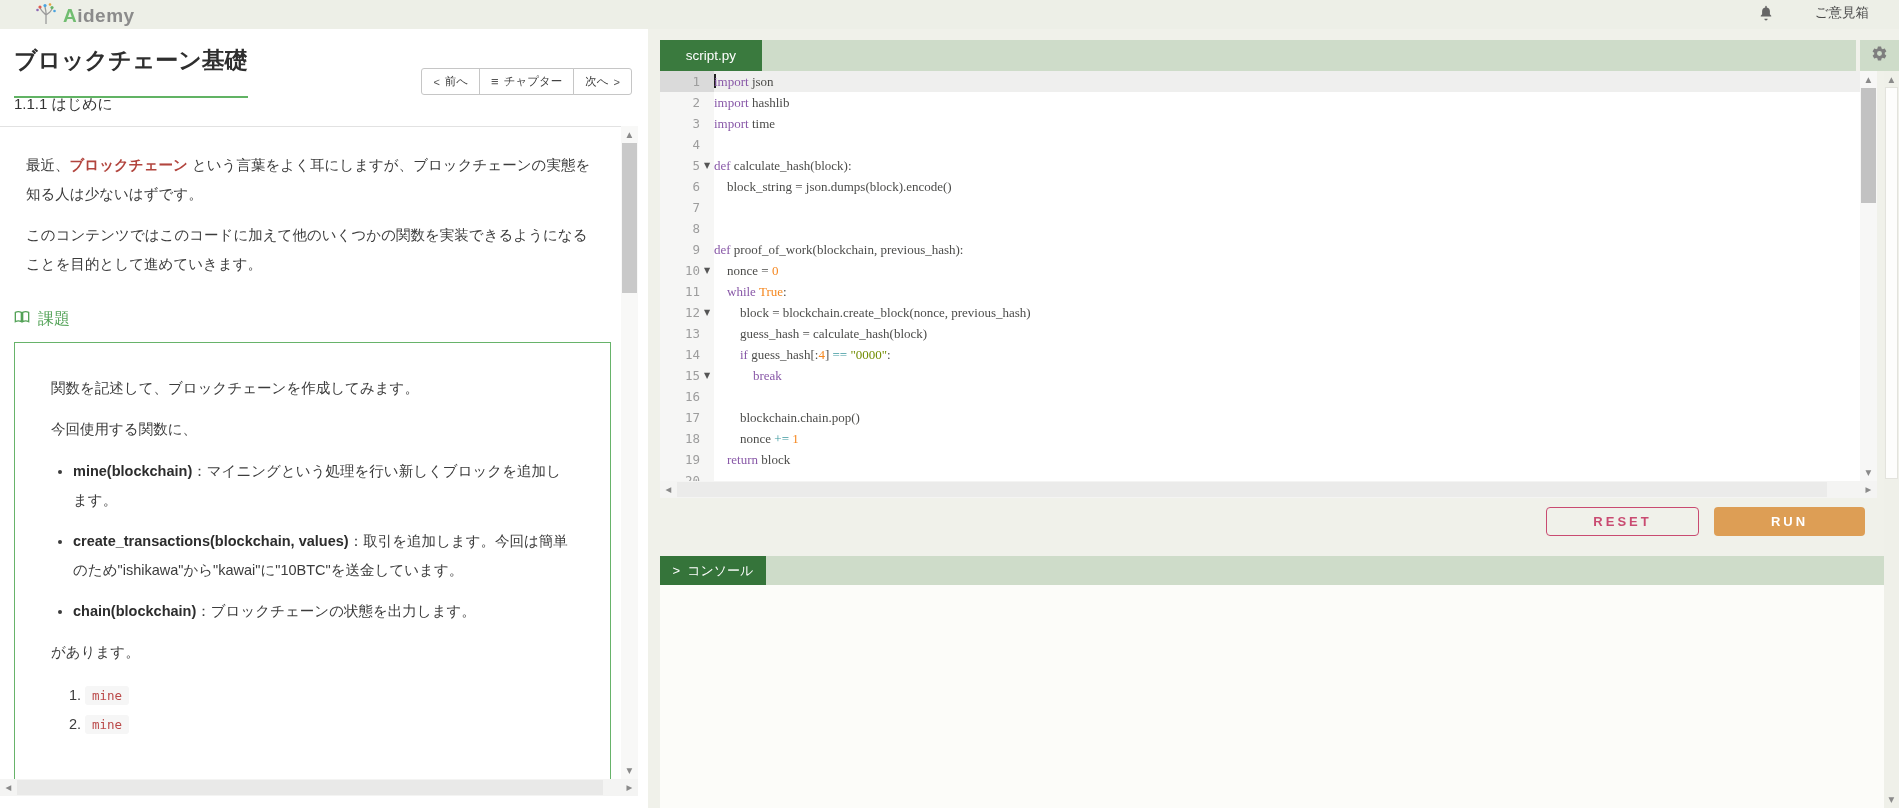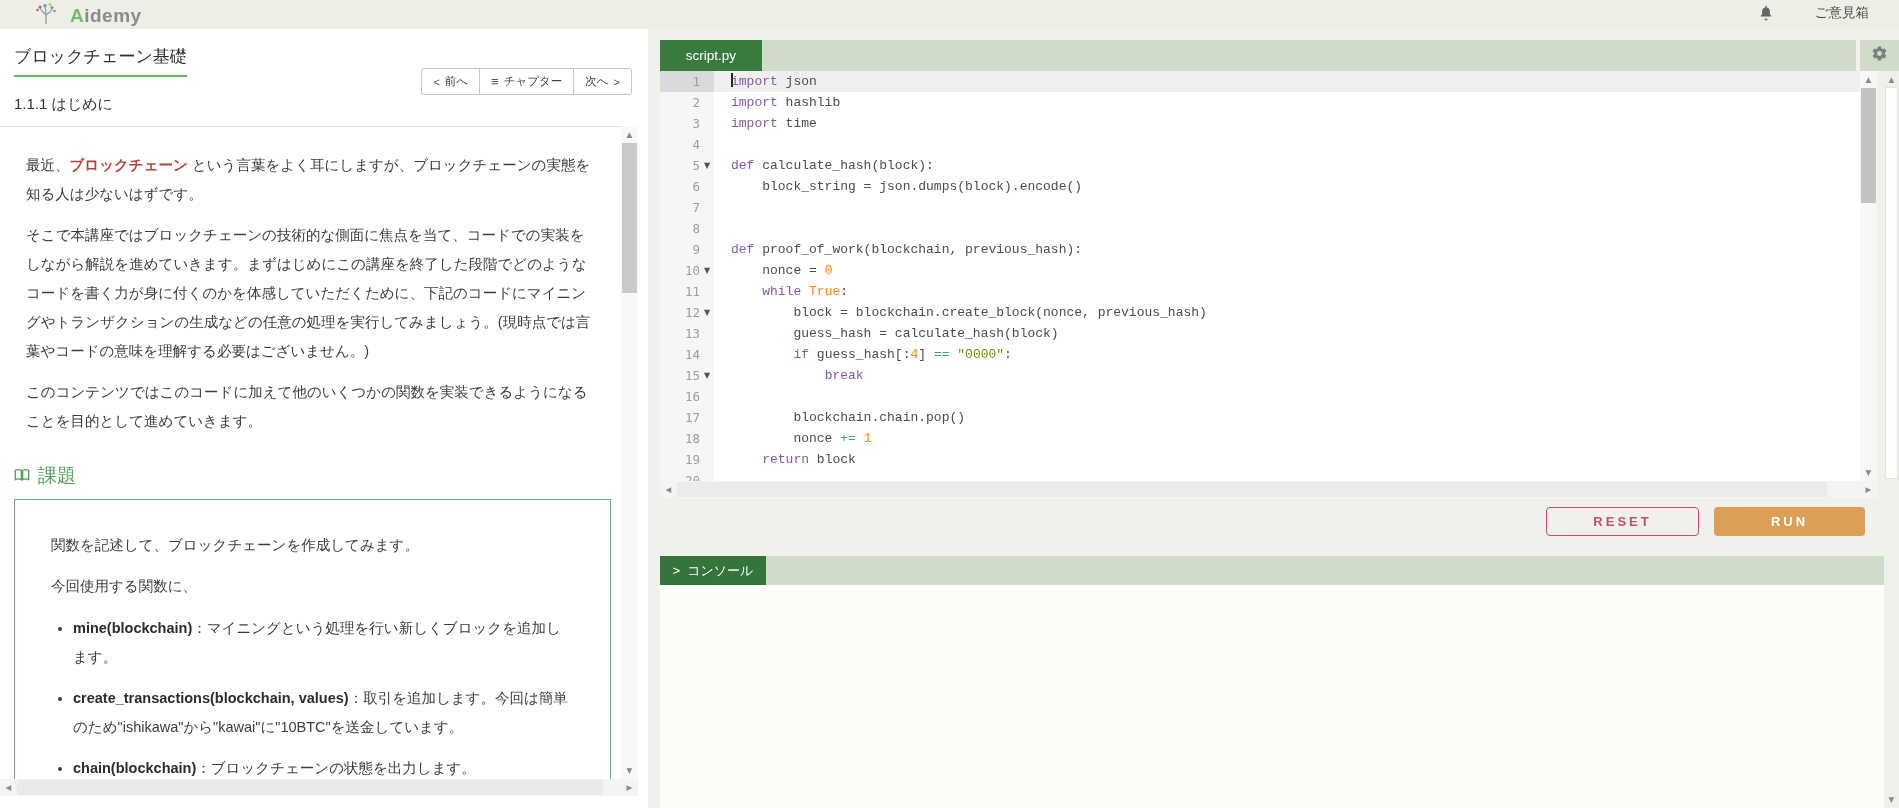--- a/index.html
+++ b/index.html
@@ -1,46 +1,46 @@
 <!DOCTYPE html>
 <html><head>
 <meta charset="utf-8">
 <style>
   * { box-sizing: border-box; margin: 0; padding: 0; }
   body { width: 1899px; height: 808px; font-family: "Liberation Sans", sans-serif; }
   #app { position: relative; width: 1899px; height: 808px; background: #f0f1ea; overflow: hidden; }
 
   
   .header { position: absolute; top: 0; left: 0; width: 100%; height: 29px; background: #edefe7; }
-  .logo { position: absolute; left: 34px; top: 2px; display: flex; align-items: center; gap: 12px; }
+  .logo { position: absolute; left: 34px; top: 2px; display: flex; align-items: center; gap: 5px; }
   .logo-text { font-size: 19px; font-weight: bold; color: #8b8b8b; letter-spacing: .5px; }
   .logo-text .first { color: #71bd71; }
   .header-right { position: absolute; right: 30px; top: 4px; display: flex; align-items: center; gap: 40px; }
   .feedback { font-size: 13.5px; color: #4c4c4c; cursor: pointer; font-family: Liberation Serif, serif; }
   .icon-btn { cursor: pointer; display: flex; align-items: center; }
 
   
   .lesson-panel { position: absolute; left: 0; top: 29px; width: 648px; height: 779px; background: #fff; }
-  .lesson-title { position: absolute; left: 14px; top: 16px; font-size: 17px; font-weight: normal; color: #2e2e2e;
-                  border-bottom: 2px solid #61b364; padding-bottom: 7px; }
+  .lesson-title { position: absolute; left: 14px; top: 16px; font-size: 23px; font-weight: bold; color: #2e2e2e;
+                  border-bottom: 2px solid #61b364; padding-bottom: 20px; }
   .chapter-nav { position: absolute; right: 16px; top: 39px; display: flex; }
   .chapter-nav button { height: 27px; background: #fff; border: 1px solid #c6c6c6; font-size: 11.5px; color: #3d3d3d;
                         padding: 0 11px; margin-left: -1px; display: flex; align-items: center; gap: 5px;
                         font-family: inherit; cursor: pointer; }
   .chapter-nav button:first-child { border-radius: 3px 0 0 3px; margin-left: 0; }
   .chapter-nav button:last-child { border-radius: 0 3px 3px 0; }
   .chapter-nav .chev { font-size: 11px; color: #555; }
   .chapter-nav .menu-glyph { font-size: 13px; color: #555; }
   .section-heading { position: absolute; left: 14px; top: 66px; font-size: 15px; font-weight: normal; color: #333; }
 
   .lesson-content { position: absolute; left: 0; top: 97px; width: 621px; height: 653px; border-top: 1px solid #e2e2e2;
                     padding: 12px 15px 0 14px; overflow: hidden; font-size: 14.5px; line-height: 29px; color: #3c3c3c; }
   .lesson-content p { margin: 12px; }
   .em-red { color: #b2453e; font-weight: bold; }
-  .assignment-heading { margin-top: 30px; display: flex; align-items: center; gap: 8px; color: #53a257; font-size: 19px; line-height: 20px; }
+  .assignment-heading { margin-top: 30px; display: flex; align-items: center; gap: 8px; color: #53a257; font-size: 16px; line-height: 20px; }
   .assignment-box { margin-top: 13px; border: 1px solid #67b36a; width: 597px; padding: 19px 24px 40px 24px; }
   .function-list { margin: 13px 0 0 0; padding-left: 22px; list-style: disc; }
   .function-list li { margin: 12px; }
   .function-list b { color: #2d2d2d; }
   .outro { margin-top: 15px; }
   .step-list { margin: 18px 0 0 0; padding-left: 46px; color: #3c3c3c; }
   .step-list li { margin-bottom: 8px; line-height: 20px; }
   .step-list code { font-family: "DejaVu Sans Mono", monospace; font-size: 12.5px; color: #bb4949;
                     background: #f6f6f6; padding: 2px 7px; border-radius: 3px; }
 
@@ -63,22 +63,22 @@
   .gear-box { position: absolute; left: 1860px; top: 40px; width: 39px; height: 31px; background: #cedcc9;
               display: flex; align-items: center; justify-content: center; cursor: pointer; }
 
   .code-region { position: absolute; left: 660px; top: 71px; width: 1200px; height: 410px; background: #fff; overflow: hidden; cursor: text; }
   .gutter { position: absolute; left: 0; top: 0; width: 54px; height: 420px; background: #f6f6f5; }
   .gutter-line { height: 21px; display: flex; justify-content: flex-end; align-items: center;
                  font-family: "DejaVu Sans Mono", monospace; font-size: 12.5px; color: #9d9d9d; }
   .gutter-line .fold { width: 14px; font-size: 8px; color: #555; text-align: center; font-family: "DejaVu Sans", sans-serif; }
   .gutter-line.active { background: #dadada; }
   .code-lines { margin-left: 54px; }
-  .code-line { height: 21px; font-family: Liberation Mono, monospace; font-size: 13px; line-height: 21px;
-               white-space: pre; color: #4c4c4a; padding-left: 17px; }
+  .code-line { height: 21px; font-family: Liberation Serif, serif; font-size: 13px; line-height: 21px;
+               white-space: pre; color: #4c4c4a; }
   .code-line.active { background: #efefee; }
   .tok-kw { color: #8959a8; } .tok-num { color: #f5871f; } .tok-str { color: #718c00; }
   .tok-op { color: #3e999f; } .tok-pl { color: #4c4c4a; }
   .caret { display: inline-block; width: 2px; height: 14px; background: #222; vertical-align: -2px; margin-right: -2px; }
 
   .editor-vscroll { left: 1860px; top: 71px; width: 17px; height: 410px; background: #f7f7f6; }
   .editor-vscroll .up { top: 0; } .editor-vscroll .down { bottom: 0; }
   .editor-vscroll .thumb { top: 17px; left: 1px; width: 15px; height: 115px; background: #c2c2c2; }
   .editor-hscroll { left: 660px; top: 481px; width: 1217px; height: 17px; background: #f4f4f3; }
   .editor-hscroll .left { left: 0; } .editor-hscroll .right { right: 0; }
@@ -149,21 +149,20 @@
       <button>
         <span>次へ</span>
         <span class="chev">&gt;</span>
       </button>
     </div>
 
     <div class="section-heading">1.1.1 はじめに</div>
 
     <div class="lesson-content">
       <p><span>最近、</span><span class="em-red">ブロックチェーン</span><span> という言葉をよく耳にしますが、ブロックチェーンの実態を知る人は少ないはずです。</span></p>
-      <p>そこで本講座ではブロックチェーンの技術的な側面に焦点を当て、コードでの実装をしながら解説を進めていきます。まずはじめにこの講座を終了した段階でどのようなコードを書く力が身に付くのかを体感していただくために、下記のコードにマイニングやトランザクションの生成などの任意の処理を実行してみましょう。(現時点では言葉やコードの意味を理解する必要はございません。)</p>
       <p>このコンテンツではこのコードに加えて他のいくつかの関数を実装できるようになることを目的として進めていきます。</p>
 
       <div class="assignment-heading">
         <span>
           <svg viewBox="0 0 24 20" width="16" height="14">
             <path fill="none" stroke="#53a257" stroke-width="2" d="M2 3c3-1.5 6-1.5 9 0v14c-3-1.5-6-1.5-9 0zM22 3c-3-1.5-6-1.5-9 0v14c3-1.5 6-1.5 9 0z"></path>
           </svg>
         </span>
         <span>課題</span>
       </div>

